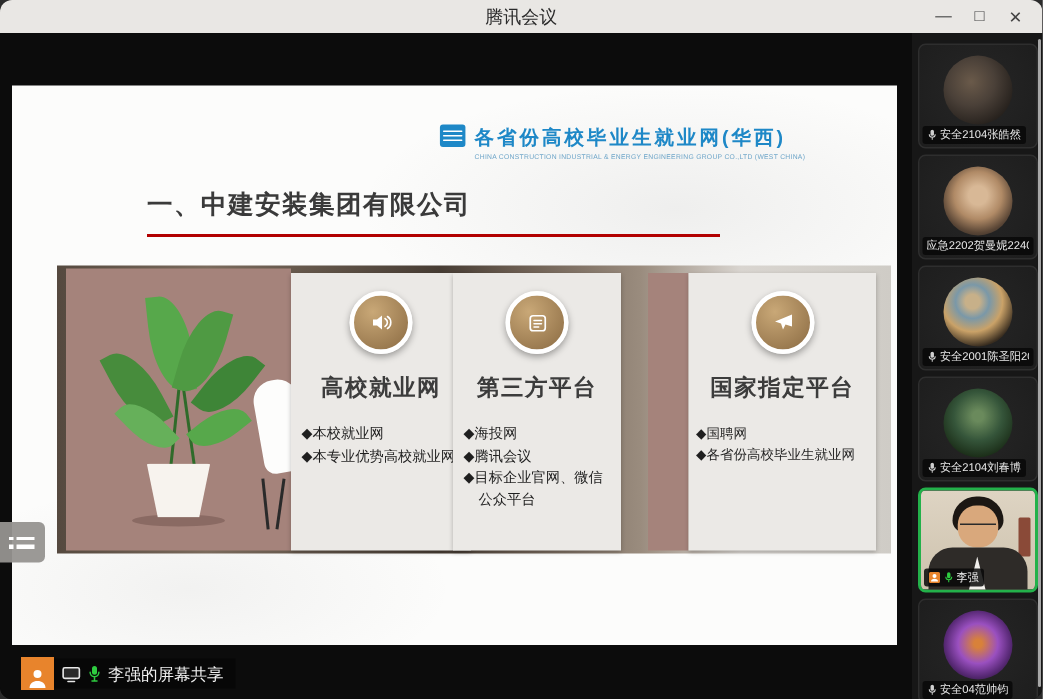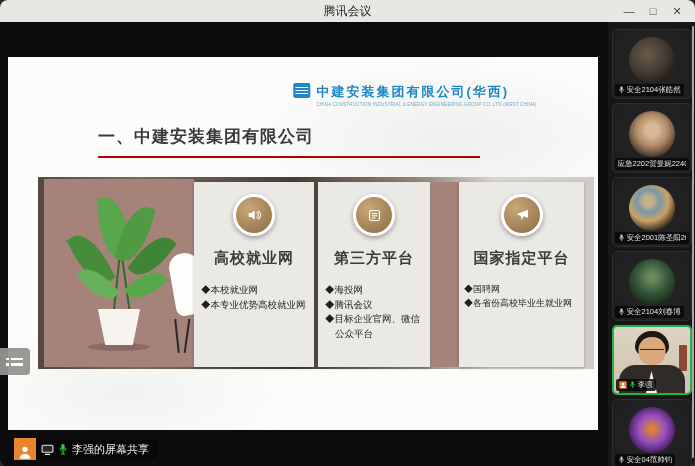--- a/index.html
+++ b/index.html
@@ -25,27 +25,27 @@
   .co-text{display:flex;flex-direction:column;}
   .co-name{font-size:13px;font-weight:bold;color:#1e88c7;letter-spacing:2px;white-space:nowrap;}
   .co-sub{font-size:4.5px;color:#6fa6c9;letter-spacing:.2px;white-space:nowrap;margin-top:1px;}
   .slide-title{position:absolute;left:90px;top:68px;font-size:17px;font-weight:bold;color:#3a3a3a;letter-spacing:1px;white-space:nowrap;}
   .red-line{position:absolute;left:90px;top:99px;width:382px;height:2px;background:#b20000;}
 
   
   .cols-bg{position:absolute;left:30px;top:120px;width:556px;height:192px;background:linear-gradient(90deg,#55493f 0%,#7a6a5c 18%,#473d34 46%,#6a5c50 55%,#9a8c7e 70%,#d9d5d0 82%,#cfccc6 100%);}
   .panel{position:absolute;top:125px;height:185px;background:#ebe9e6;box-shadow:0 1px 3px rgba(0,0,0,.25);}
   .panel1{left:186px;width:120px;}
-  .panel2{left:310px;width:112px;}
+  .panel2{left:294px;width:112px;}
   .panel3{left:451px;width:125px;}
   .mauve-strip{position:absolute;left:424px;top:125px;width:27px;height:185px;background:#a5837b;}
   .icircle{width:36px;height:36px;border-radius:50%;margin:12px auto 0 auto;background:radial-gradient(circle at 35% 30%,#c9a877,#8a6a42);border:3px solid #fff;box-shadow:0 2px 5px rgba(0,0,0,.35);display:flex;align-items:center;justify-content:center;}
   .ptitle{text-align:center;margin-top:13px;font-size:15px;font-weight:bold;color:#3c3c3c;letter-spacing:1px;white-space:nowrap;}
   .bullets{margin:15px 4px 0 7px;}
-  .bullet{font-size:9.5px;color:#1f1f1f;line-height:1.55;padding-left:10px;text-indent:-10px;font-family:Liberation Serif, serif;}
+  .bullet{font-size:9.5px;color:#1f1f1f;line-height:1.55;padding-left:10px;text-indent:-10px;}
 
   
   .plant{position:absolute;left:36px;top:122px;width:150px;height:188px;background:#a5837b;overflow:hidden;}
   .leaf{position:absolute;background:#4f9a43;}
   .pot{position:absolute;left:52px;bottom:22px;width:46px;height:36px;background:#f7f3ee;clip-path:polygon(4% 0,96% 0,80% 100%,20% 100%);border-radius:4px 4px 10px 10px;}
   .pot-shadow{position:absolute;left:44px;bottom:16px;width:62px;height:8px;background:rgba(90,60,55,.35);border-radius:50%;}
   .stem{position:absolute;width:1.5px;background:#2f6b2a;}
   .chair-back{position:absolute;right:-8px;bottom:52px;width:30px;height:62px;background:#fdfdfc;border-radius:14px 14px 8px 8px;transform:rotate(-10deg);}
   .chair-leg{position:absolute;width:2px;height:34px;background:#2a2a2a;bottom:14px;}
 
@@ -102,21 +102,21 @@
   <div class="stage">
     <div class="slide">
 
       <div class="co-header">
         <div class="co-logo">
             <i></i>
             <i></i>
             <i></i>
           </div>
         <div class="co-text">
-          <span class="co-name">中建安装集团有限公司(华西)</span>
+          <span class="co-name">各省份高校毕业生就业网(华西)</span>
           <span class="co-sub">CHINA CONSTRUCTION INDUSTRIAL &amp; ENERGY ENGINEERING GROUP CO.,LTD (WEST CHINA)</span>
         </div>
       </div>
 
       <div class="slide-title">一、中建安装集团有限公司</div>
       <div class="red-line"></div>
 
       <div class="cols-bg"></div>
 
       <div class="plant">

